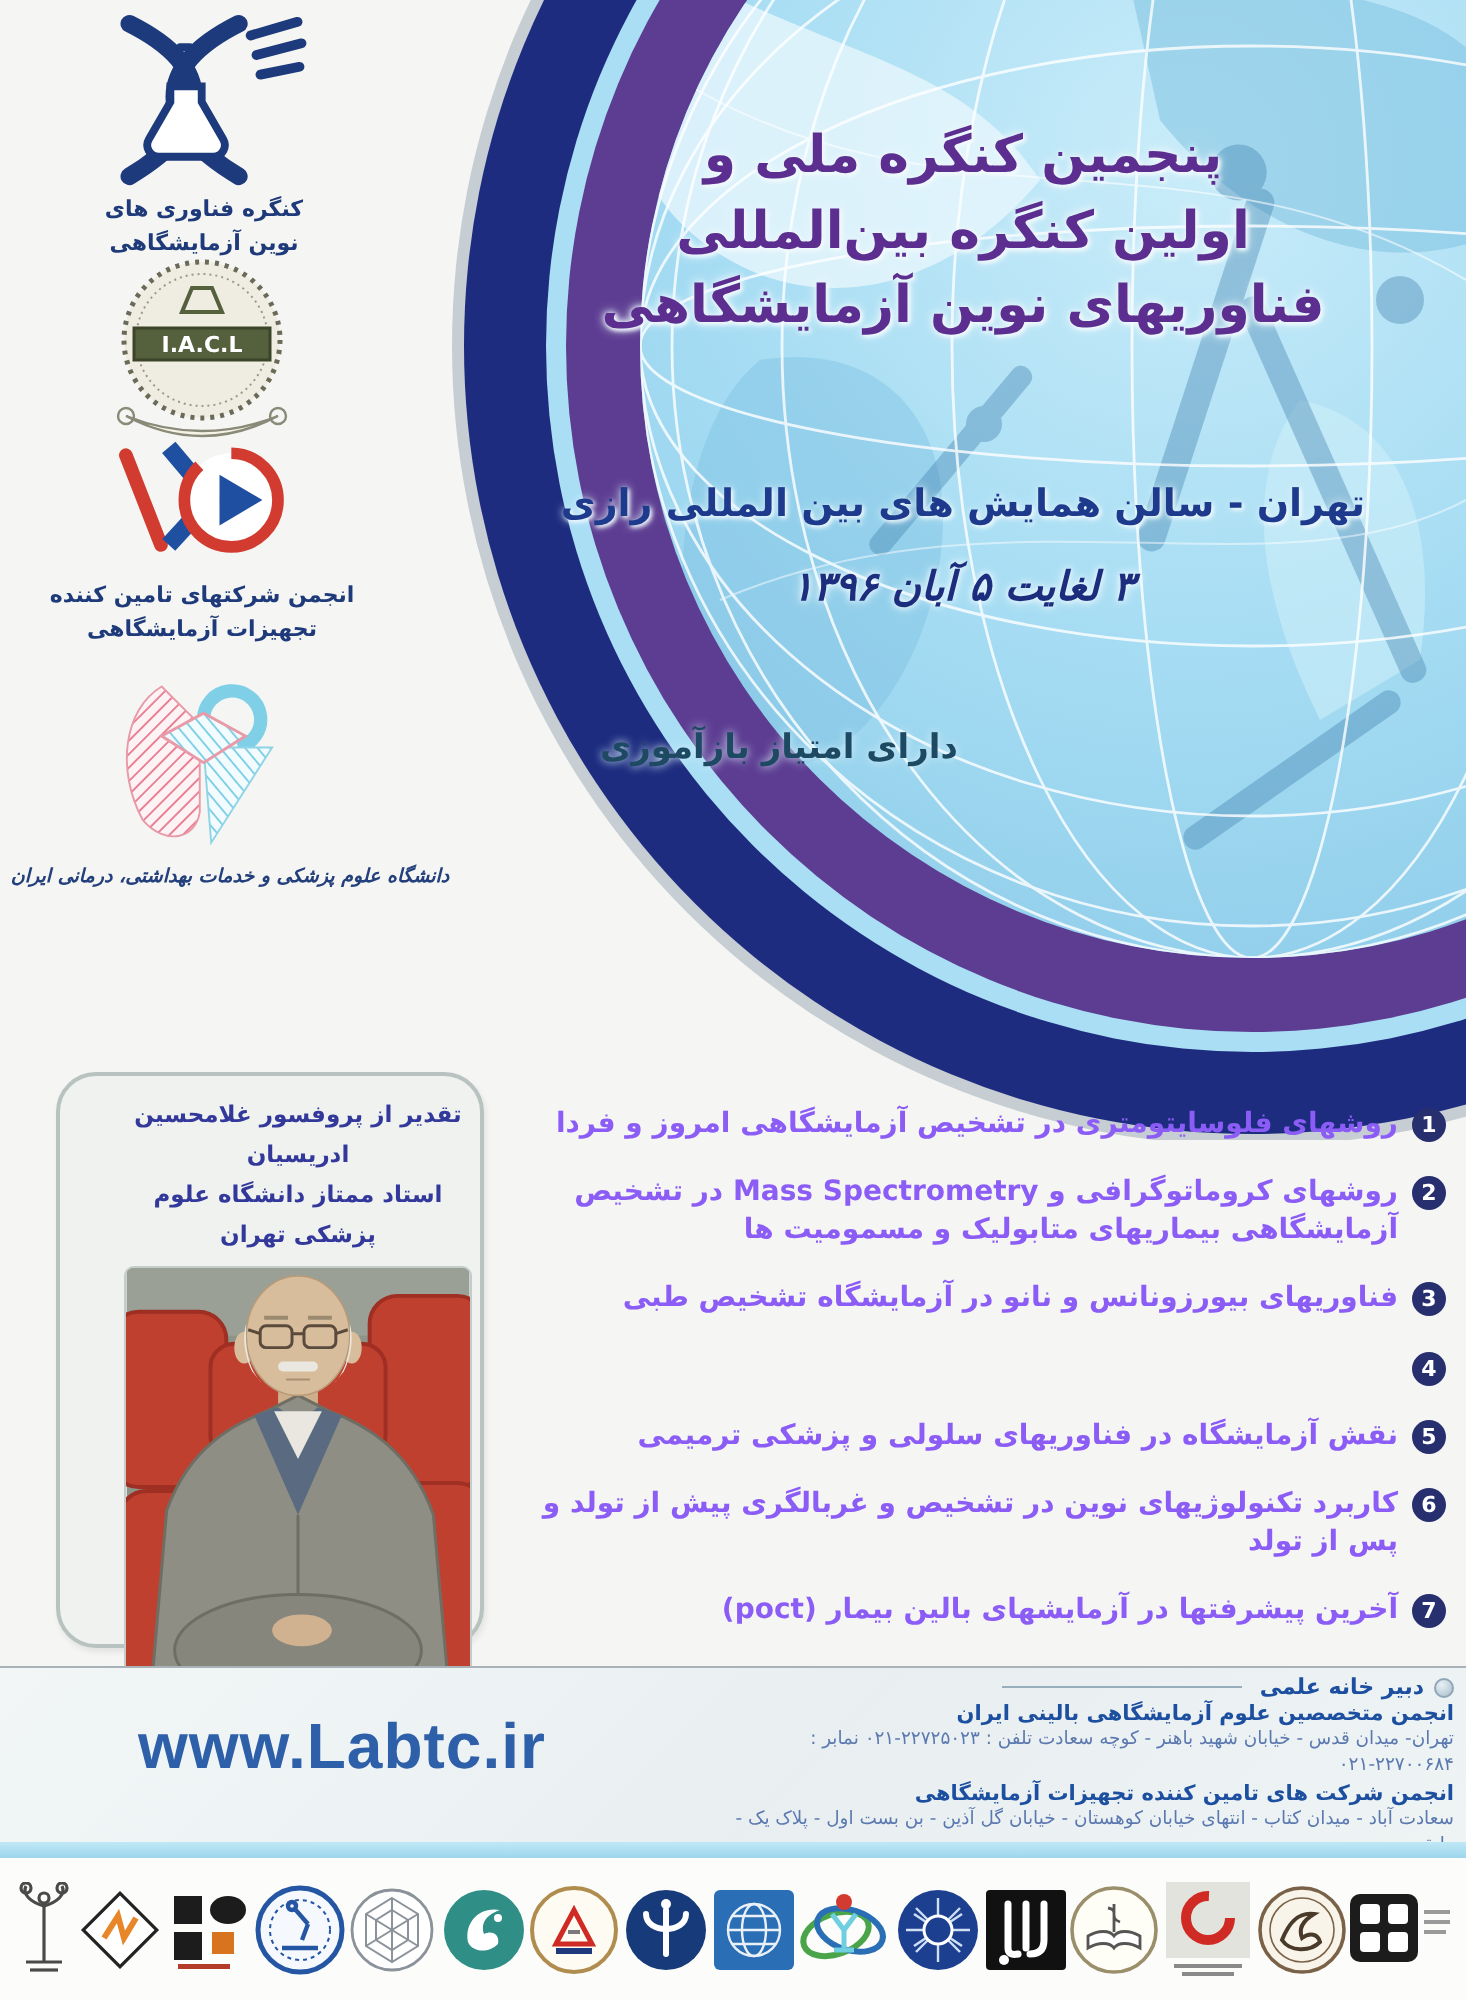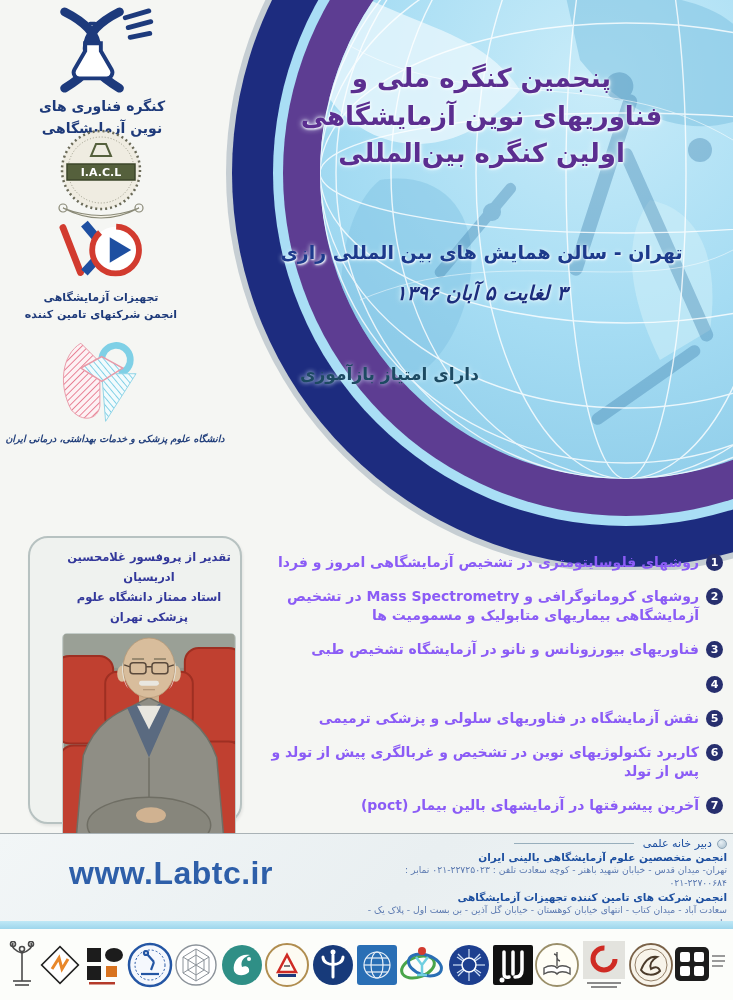--- a/index.html
+++ b/index.html
@@ -15,21 +15,21 @@
       font-size:19px;font-weight:bold;color:#1d3a8c;
       text-shadow:0 0 5px #d9f0fa,1px 1px 2px #ffffff;}
   .date-line{top:281px;left:233px;width:497px;text-align:center;direction:rtl;
       font-size:20px;font-weight:bold;color:#1c2d7d;
       text-shadow:0 0 6px #e6f6fc,0 0 3px #ffffff;font-style:italic;}
   .credit-line{top:364px;left:300px;width:430px;text-align:left;direction:rtl;
       font-size:17px;font-weight:bold;color:#1d4a62;
       text-shadow:0 0 5px #d9f0fa;}
   
   .rail-label{color:#1e3a7a;font-weight:bold;text-align:center;direction:rtl;}
-  .congress-label{top:96px;left:26px;width:152px;font-size:14px;line-height:1.55;}
+  .congress-label{top:96px;left:26px;width:152px;font-size:11px;line-height:1.55;}
   .supplier-label{top:289px;left:12px;width:178px;font-size:11px;line-height:1.55;}
   .univ-label{top:432px;left:2px;width:226px;font-size:9.5px;font-style:italic;
       color:#23407c;line-height:1.4;}
   
   .tribute-card{top:536px;left:28px;width:214px;height:288px;background:#eff2ef;
       border:2px solid #b7c2c1;border-radius:20px;box-shadow:1px 2px 3px rgba(0,0,0,.08);
       box-sizing:border-box;text-align:center;padding-left:28px;}
   .tribute-caption{margin-top:9px;direction:rtl;font-size:11.5px;font-weight:bold;
       color:#33389b;line-height:1.75;}
   .tribute-photo{width:172px;height:214px;margin:5px auto 0;border-radius:5px;
@@ -45,21 +45,21 @@
   
   .footer{top:833px;left:0;width:733px;height:88px;
       background:linear-gradient(135deg,#f2f6f7 0%,#e9eff1 55%,#eef3f4 100%);
       border-top:1px solid #a9b2b6;}
   .footer-right{position:absolute;top:3px;right:6px;width:372px;direction:rtl;
       text-align:right;}
   .sec-header{display:flex;align-items:center;gap:5px;}
   .sec-bullet{width:8px;height:8px;border-radius:50%;
       background:radial-gradient(circle at 35% 30%,#e8f0f5,#a9bfcd);
       border:1px solid #8fa6b8;flex:0 0 auto;}
-  .sec-title{font-size:11px;font-weight:normal;color:#1d4fa0;}
+  .sec-title{font-size:11px;font-weight:bold;color:#1d4fa0;}
   .sec-rule{flex:0 0 auto;width:120px;border-top:1px solid #97aebc;margin-right:4px;}
   .sec-org{font-size:10.5px;font-weight:bold;color:#1d4fa0;line-height:1.35;}
   .sec-addr{font-size:9.2px;color:#5b79b0;line-height:1.4;}
   .website{top:855px;left:69px;font-size:32px;font-weight:bold;color:#2e5fa9;
       letter-spacing:.5px;font-family:"Liberation Sans","DejaVu Sans",sans-serif;}
   .cyan-strip{top:921px;left:0;width:733px;height:8px;
       background:linear-gradient(#bfe8f6,#9ed6ec);}
   
   .sponsor-row{top:929px;left:0;width:733px;height:71px;background:#fcfdfa;
       display:flex;align-items:center;justify-content:space-evenly;padding:0 6px;
@@ -111,22 +111,22 @@
       <ellipse cx="626" cy="173" rx="306" ry="235"></ellipse>
       <ellipse cx="626" cy="173" rx="306" ry="290"></ellipse>
       <path d="M340,40 C470,120 600,60 733,140" stroke-width="1" opacity="0.7"></path>
       <path d="M360,300 C500,240 640,300 733,250" stroke-width="1" opacity="0.6"></path>
     </g>
   </g>
 </svg>
 
 <div class="abs title-block">
   <div class="title-line">پنجمین کنگره ملی و</div>
+  <div class="title-line">اولین کنگره بین‌المللی</div>
   <div class="title-line">فناوریهای نوین آزمایشگاهی</div>
-  <div class="title-line">اولین کنگره بین‌المللی</div>
 </div>
 <div class="abs venue-line">تهران - سالن همایش های بین المللی رازی</div>
 <div class="abs date-line">۳ لغایت ۵ آبان ۱۳۹۶</div>
 <div class="abs credit-line">دارای امتیاز بازآموزی</div>
 
 <svg class="abs" style="top:6px;left:28px" width="132" height="90" viewBox="0 0 132 92">
   <g fill="none" stroke="#1d3a7c" stroke-linecap="round">
     <path d="M36,6 C80,28 80,58 36,84" stroke-width="9"></path>
     <path d="M92,6 C48,28 48,58 92,84" stroke-width="9"></path>
     <path d="M98,12 L122,5" stroke-width="5"></path>
@@ -152,22 +152,22 @@
   <circle cx="84" cy="80" r="4" fill="none" stroke="#8a8a78" stroke-width="1.2"></circle>
 </svg>
 
 <svg class="abs" style="top:212px;left:52px" width="95" height="78" viewBox="0 0 95 80">
   <line x1="10" y1="16" x2="28" y2="62" stroke="#d23b2f" stroke-width="7" stroke-linecap="round"></line>
   <path d="M32,12 L54,38 L32,62" fill="none" stroke="#1e4fa1" stroke-width="9" stroke-linejoin="round"></path>
   <circle cx="64" cy="39" r="24" fill="#ffffff" stroke="#d23b2f" stroke-width="6" stroke-dasharray="95,18"></circle>
   <path d="M58,26 L80,39 L58,52 Z" fill="#1e4fa1"></path>
 </svg>
 <div class="abs rail-label supplier-label">
+  <div>انجمن شرکتهای تامین کننده</div>
   <div>تجهیزات آزمایشگاهی</div>
-  <div>انجمن شرکتهای تامین کننده</div>
 </div>
 
 <svg class="abs" style="top:328px;left:50px" width="95" height="100" viewBox="0 0 95 105">
   <defs>
     <pattern id="pinkHatch" width="5" height="5" patternUnits="userSpaceOnUse" patternTransform="rotate(45)">
       <rect width="5" height="5" fill="#fdf2f4"></rect>
         <line x1="0" y1="0" x2="0" y2="5" stroke="#e87f93" stroke-width="2"></line>
     </pattern>
     <pattern id="cyanHatch" width="5" height="5" patternUnits="userSpaceOnUse" patternTransform="rotate(-40)">
       <rect width="5" height="5" fill="#f2fbfd"></rect>

